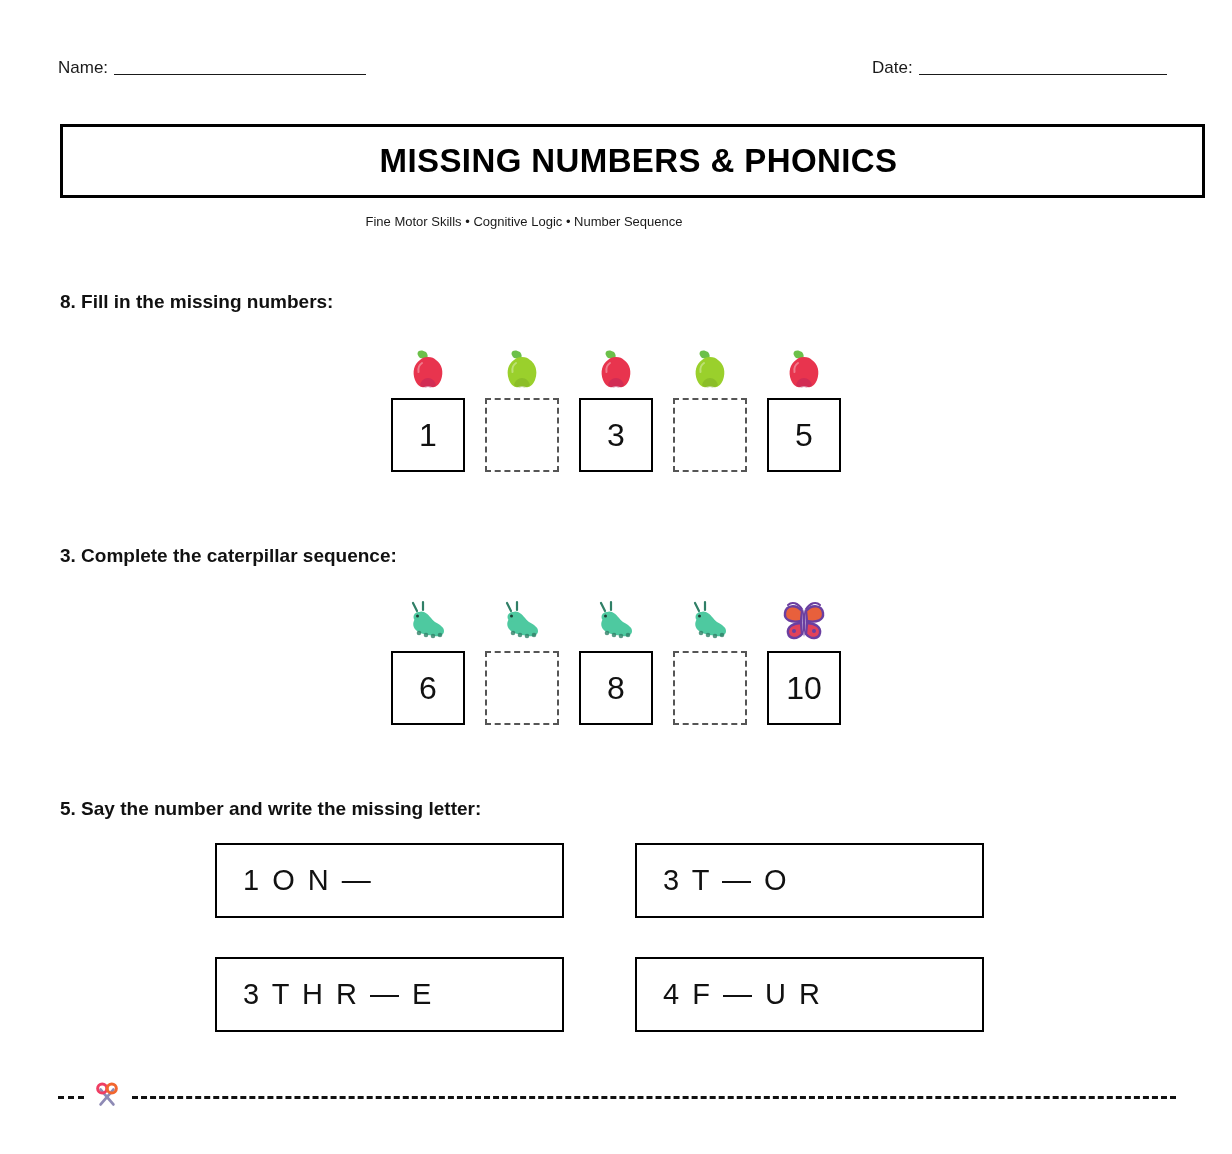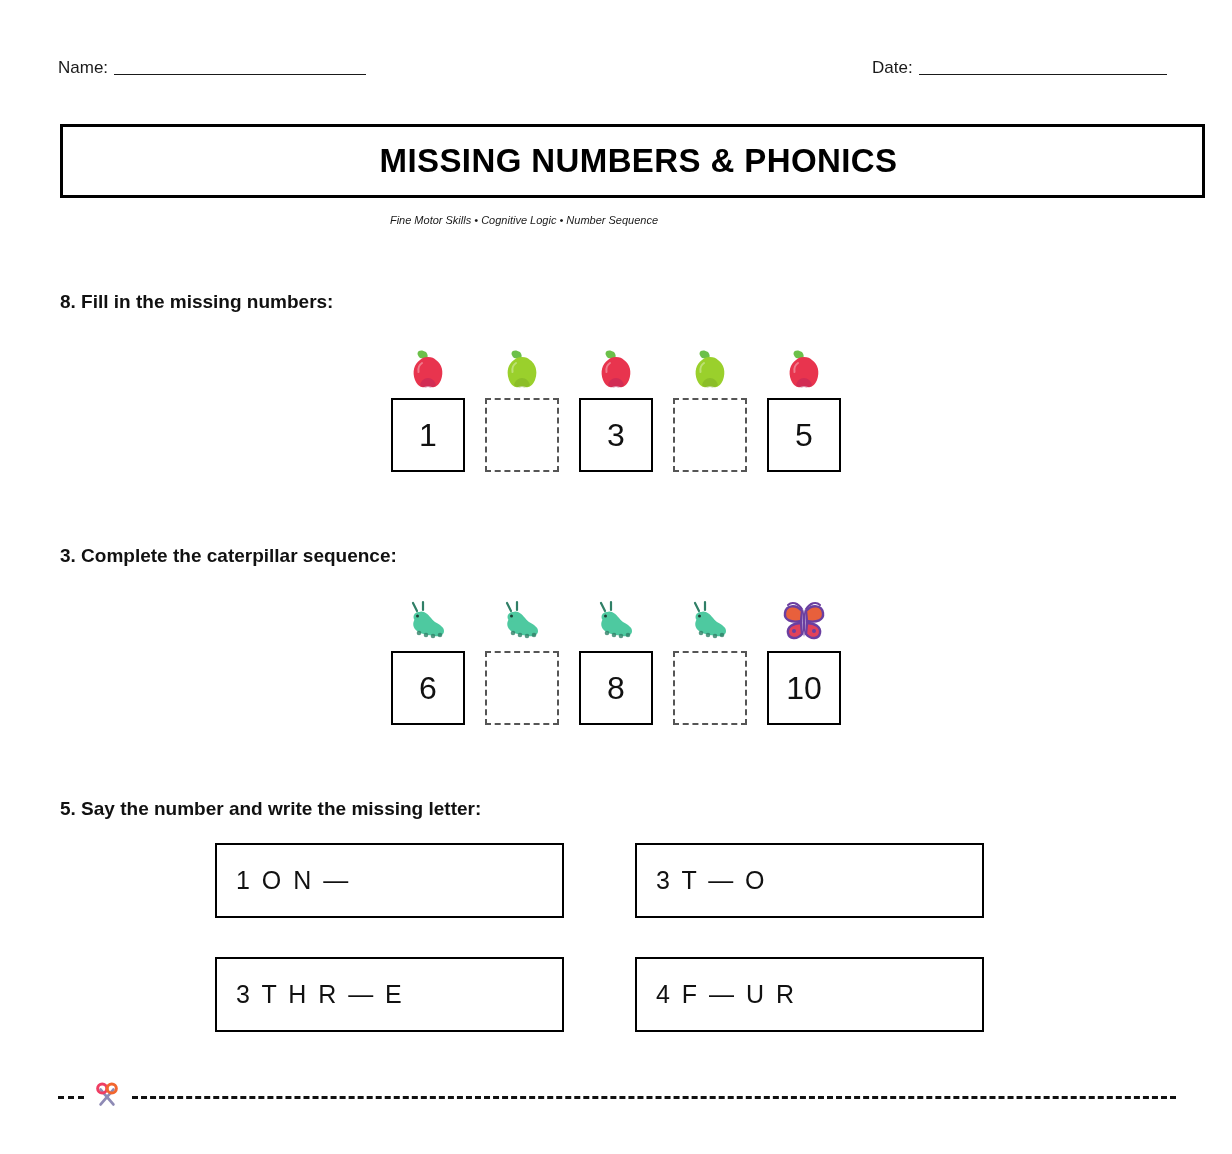--- a/index.html
+++ b/index.html
@@ -73,22 +73,21 @@
     letter-spacing: 0.4px;
     color: #000000;
     text-align: center;
   }
   .subtitle {
     position: absolute;
     top: 214px;
     left: 0;
     width: 1048px;
     text-align: center;
-    font-size: 11px;
-    font-style: italic;
+    font-size: 13px;
     color: #1a1a1a;
   }
 
   
   .section-heading {
     position: absolute;
     left: 60px;
     font-size: 19px;
     font-weight: bold;
     color: #111111;
@@ -143,22 +142,22 @@
   
   .word-box {
     position: absolute;
     box-sizing: border-box;
     border: 2px solid #000000;
     background: #ffffff;
     display: flex;
     align-items: center;
     width: 349px;
     height: 75px;
-    padding-left: 19px;
-    font-size: 25px;
+    padding-left: 26px;
+    font-size: 29px;
     letter-spacing: 2.5px;
     color: #111111;
   }
   #word-box-0 { left: 215px; top: 843px; }
   #word-box-1 { left: 635px; top: 843px; }
   #word-box-2 { left: 215px; top: 957px; }
   #word-box-3 { left: 635px; top: 957px; }
 
   
   .cut-line-wrap {

